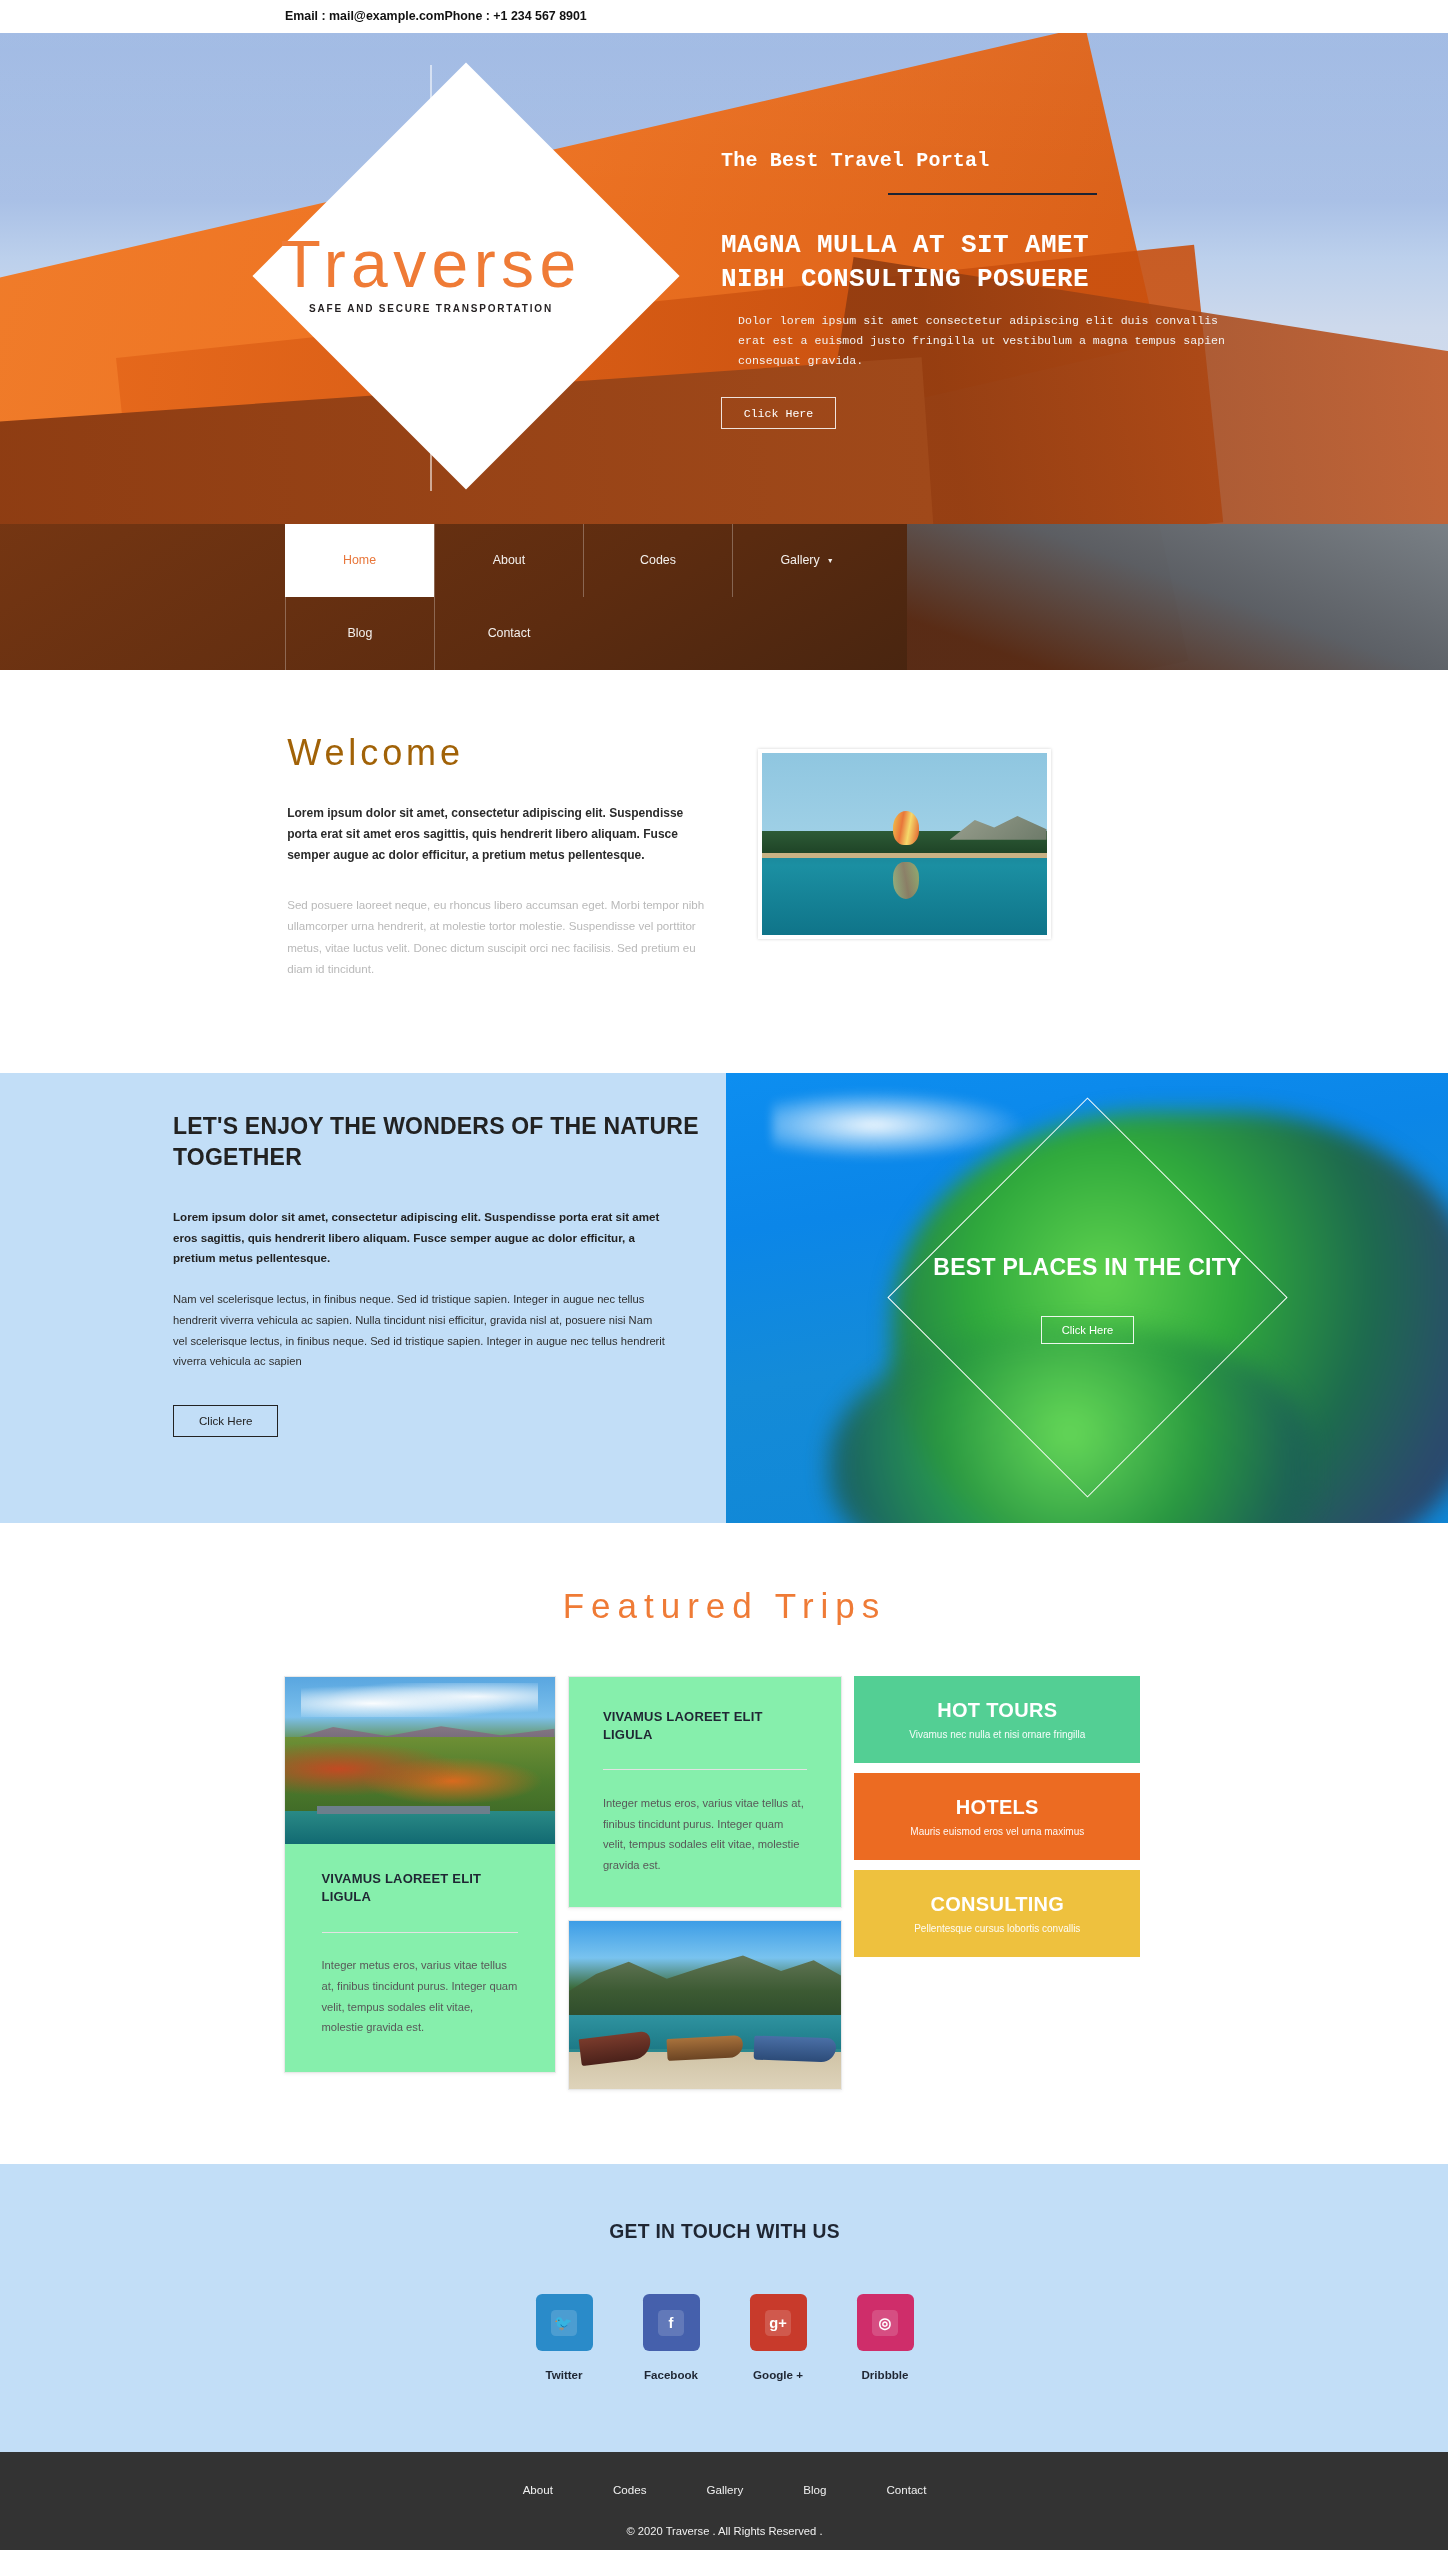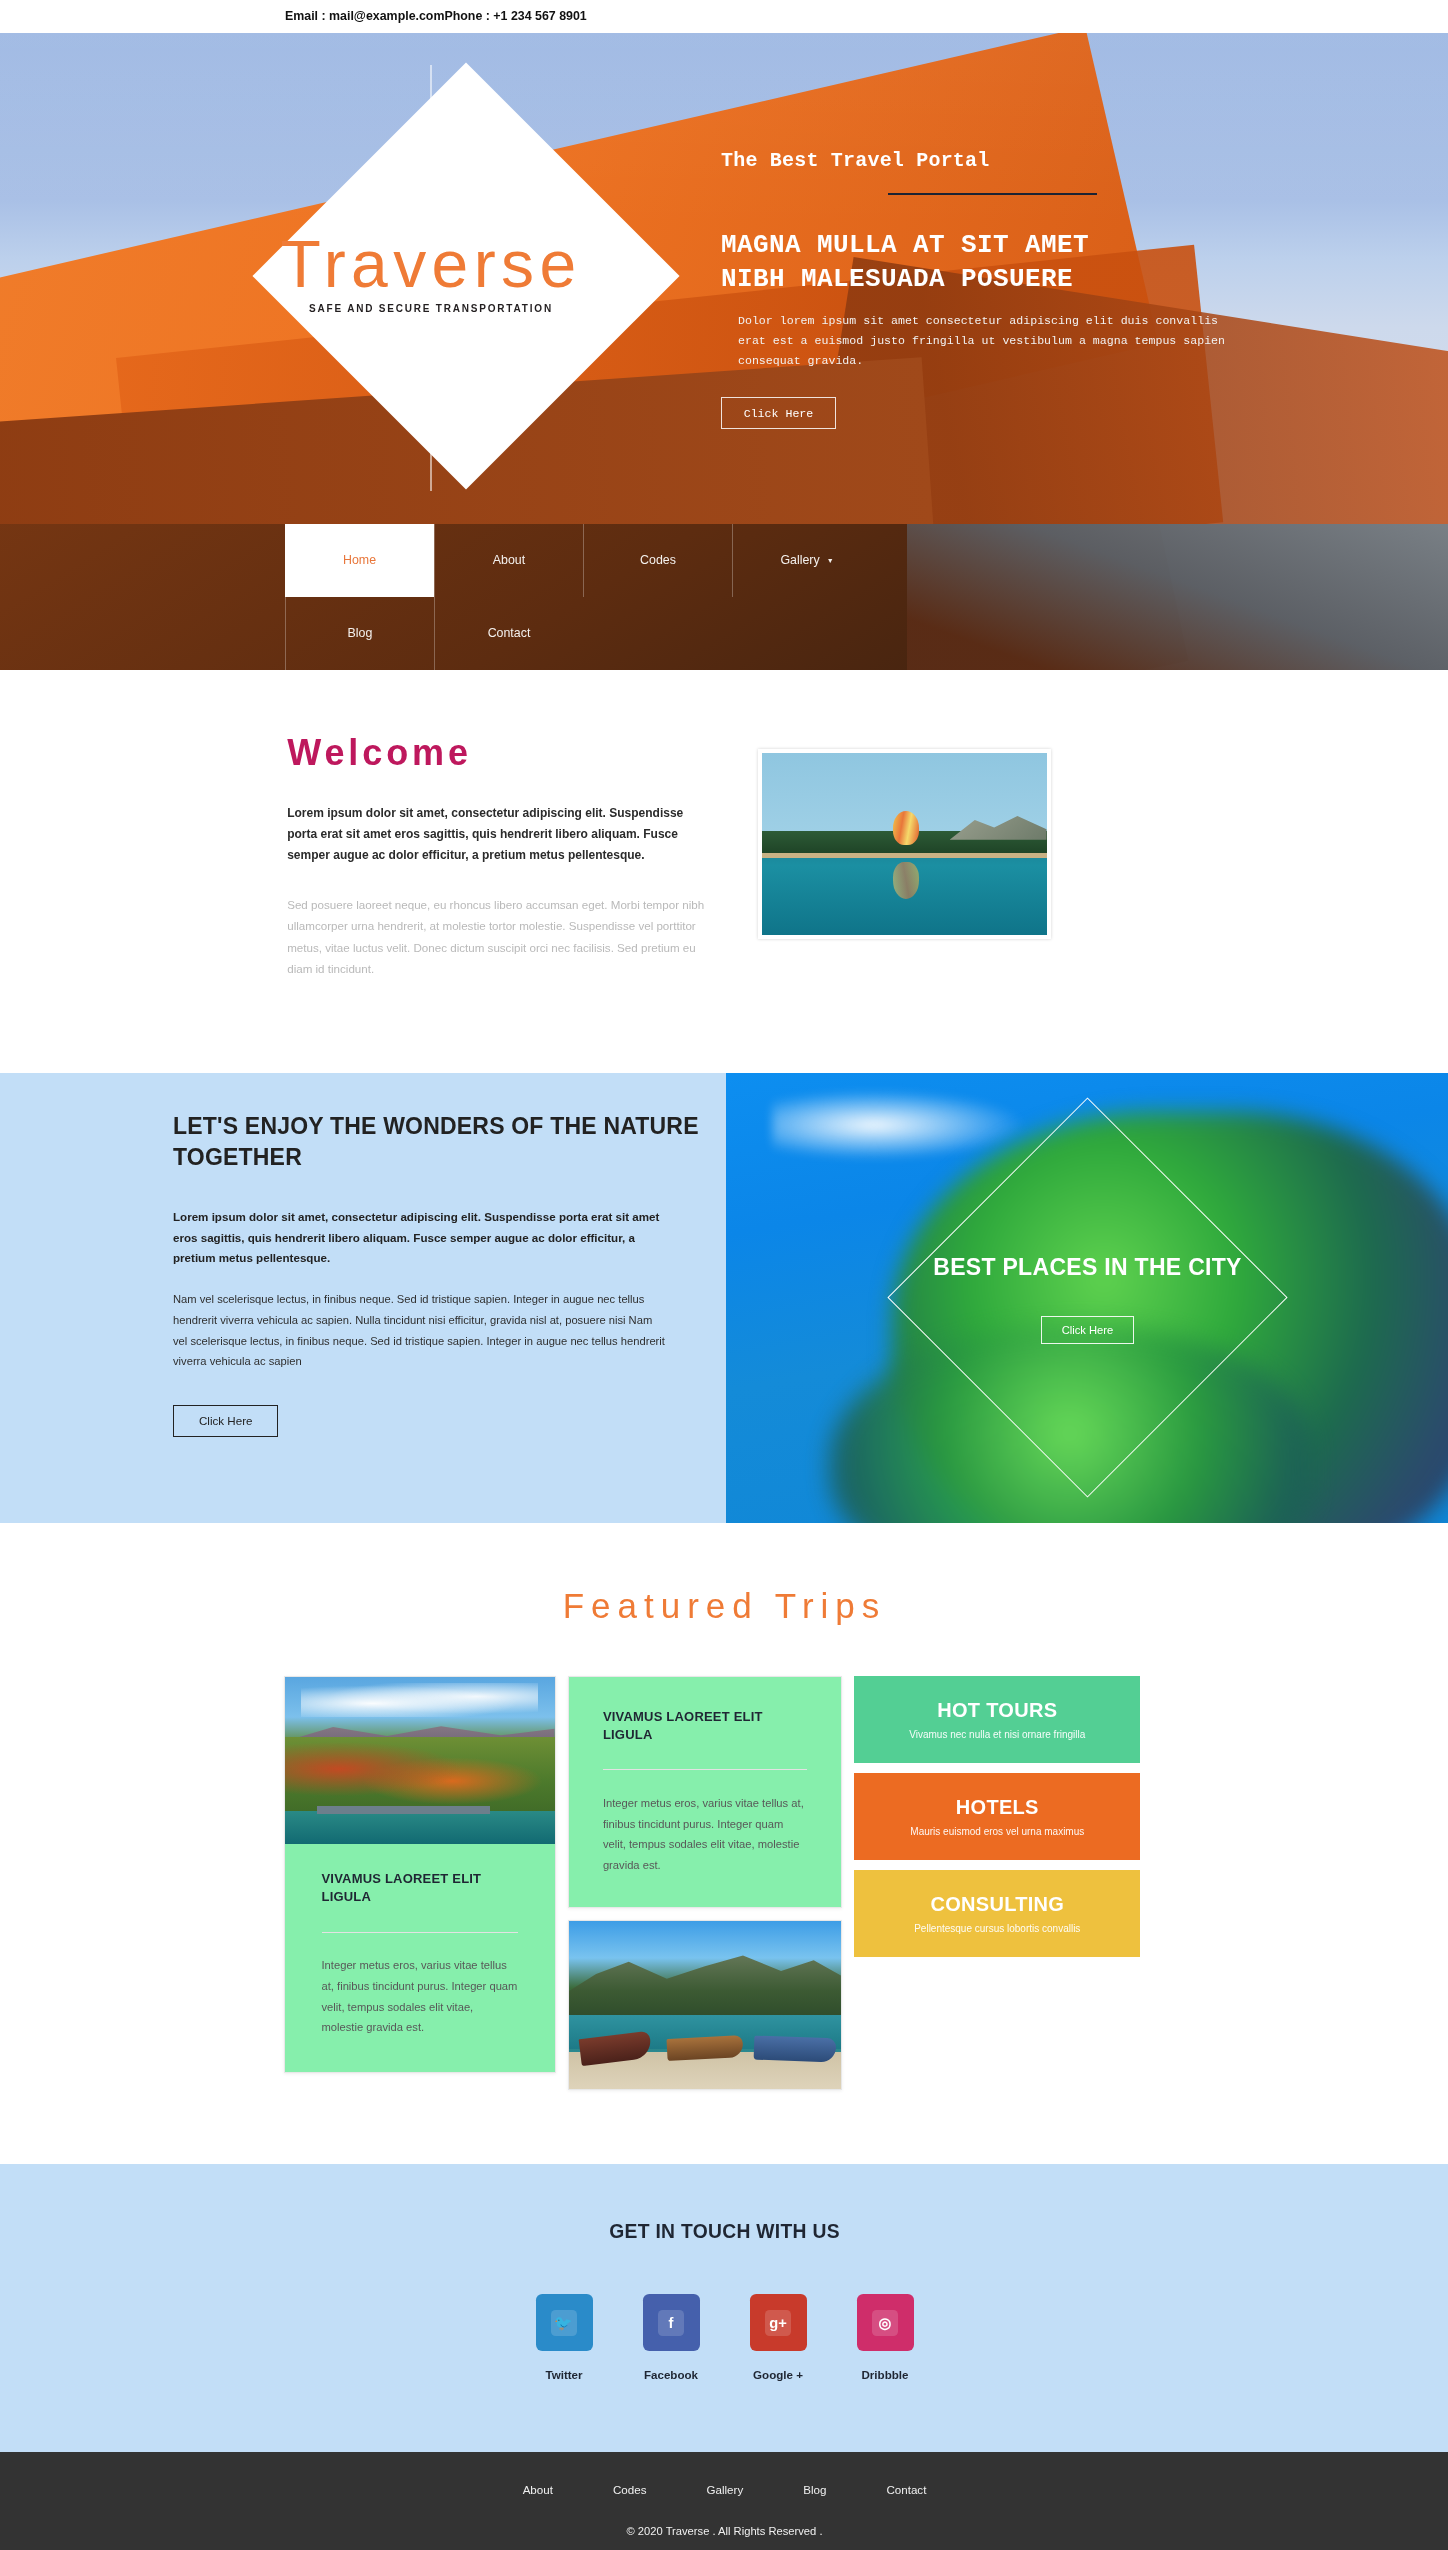--- a/index.html
+++ b/index.html
@@ -99,21 +99,21 @@
   }
   .nav-item:first-child{ border-left:none; }
   .nav-item.active{ background:#fff; color:#e8763a; border-left:none; }
   .nav-item .caret{ margin-left:7px; font-size:7px; }
 
   
   .welcome{ background:#fff; padding:65px 0 93px; }
   .welcome-inner{ width:890px; margin:0 auto; display:flex; }
   .welcome-left{ width:433px; padding-left:7.7px; }
   .welcome-h{
-    font-size:36px; color:#be185d; letter-spacing:3.9px; font-weight:700; line-height:1;
+    font-size:36px; color:#a16207; letter-spacing:3.9px; font-weight:400; line-height:1;
   }
   .welcome-bold{
     margin-top:32.5px; font-size:12px; font-weight:bold; color:#2b2b2b; line-height:1.75;
   }
   .welcome-muted{
     margin-top:28px; font-size:11.6px; color:#b9b9b9; line-height:1.85;
   }
   .welcome-right{ width:294px; margin-left:45px; padding-top:14px;}
   .welcome-img{
     width:293px; height:190px; border:4.6px solid #fff; box-shadow:0 0 3.1px rgba(0,0,0,.18);
@@ -265,21 +265,21 @@
         <div class="logo-title">Traverse</div>
         <div class="logo-sub">SAFE AND SECURE TRANSPORTATION</div>
       </div>
     </div>
 
     <div class="hero-copy">
       <div class="hero-kicker">The Best Travel Portal</div>
       <div class="hero-rule"></div>
       <div class="hero-h1">
         <span>MAGNA MULLA AT SIT AMET</span><br>
-        <span>NIBH MALESUADA POSUERE</span>
+        <span>NIBH CONSULTING POSUERE</span>
       </div>
       <div class="hero-p">Dolor lorem ipsum sit amet consectetur adipiscing elit duis convallis erat est a euismod justo fringilla ut vestibulum a magna tempus sapien consequat gravida.</div>
       <div class="hero-btn">Click Here</div>
     </div>
   </div>
 
   <div class="nav">
     <div class="nav-dune"></div>
     <div class="nav-sky"></div>
     <div class="nav-inner">

